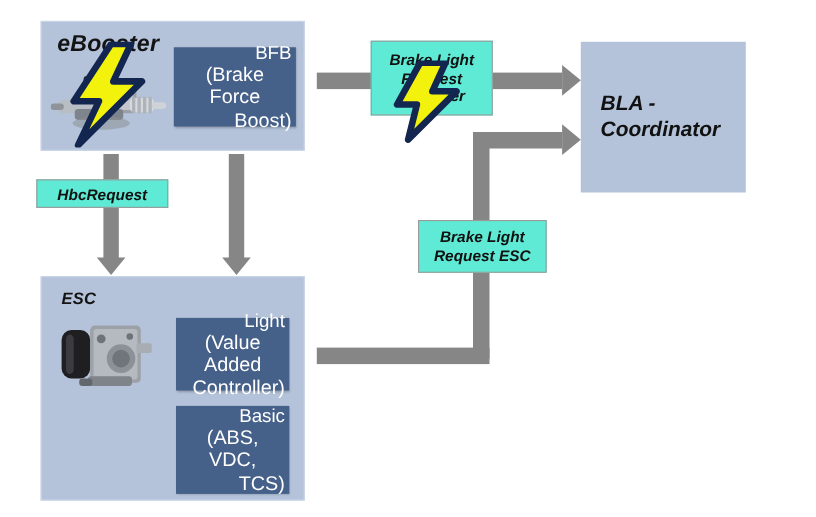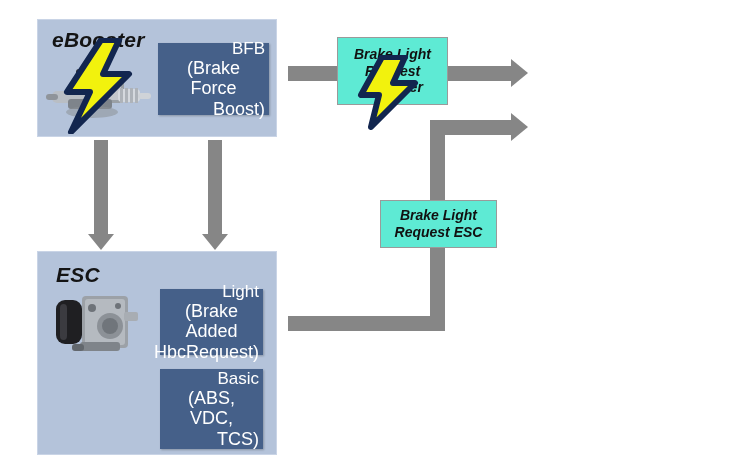--- a/index.html
+++ b/index.html
@@ -154,21 +154,21 @@
   </div>
 
   <div class="fn-box" style="left:158px; top:43px; width:111px; height:72px;">
     <div class="fn-main">BFB</div>
     <div class="fn-sub">(Brake Force</div>
     <div class="fn-sub">Boost)</div>
   </div>
 
   <div class="ecu-box" style="left:37px; top:251px; width:240px; height:204px;">
   </div>
-  <div class="ecu-title" style="left:56px; top:263px; font-size:21px;">ESC</div>
+  <div class="ecu-title" style="left:56px; top:263px; font-size:15px;">ESC</div>
 
   <div class="device" style="left:52px; top:292px; width:96px; height:66px;">
     <svg width="96" height="66" viewBox="0 0 96 66">
       <g>
         <rect x="4" y="8" width="26" height="44" rx="9" fill="#1f1f22"></rect>
         <rect x="8" y="12" width="7" height="36" rx="4" fill="#3b3b40"></rect>
         <rect x="30" y="4" width="46" height="52" rx="4" fill="#9ca1a7"></rect>
         <rect x="33" y="7" width="40" height="46" rx="3" fill="#b5bac0"></rect>
         <circle cx="58" cy="34" r="13" fill="#8c9197"></circle>
         <circle cx="58" cy="34" r="8" fill="#70757b"></circle>
@@ -176,45 +176,50 @@
         <circle cx="66" cy="14" r="3" fill="#6e7379"></circle>
         <rect x="72" y="20" width="14" height="9" rx="2" fill="#a8adb3"></rect>
         <rect x="28" y="50" width="40" height="9" rx="3" fill="#7f848a"></rect>
         <rect x="20" y="52" width="12" height="7" rx="3" fill="#62676d"></rect>
       </g>
     </svg>
   </div>
 
   <div class="fn-box" style="left:160px; top:289px; width:103px; height:66px;">
     <div class="fn-main">Light</div>
-    <div class="fn-sub">(Brake Added</div>
-    <div class="fn-sub">HbcRequest)</div>
+    <div class="fn-sub">(Value Added</div>
+    <div class="fn-sub">Controller)</div>
   </div>
 
   <div class="fn-box" style="left:160px; top:369px; width:103px; height:80px;">
     <div class="fn-main">Basic</div>
     <div class="fn-sub">(ABS, VDC,</div>
     <div class="fn-sub">TCS)</div>
   </div>
 
+  <div class="plain-box" style="left:528px; top:38px; width:150px; height:137px;">
+    <span class="txt">BLA -
+Coordinator</span>
+  </div>
 
   <div class="arrow-shaft" style="left:288px; top:66px; width:223px; height:15px;"></div>
   <div class="arrow-head-right" style="left:511px; top:59px;"></div>
 
   <div class="arrow-shaft" style="left:288px; top:316px; width:157px; height:15px;"></div>
   <div class="arrow-shaft" style="left:430px; top:120px; width:15px; height:206px;"></div>
   <div class="arrow-shaft" style="left:430px; top:120px; width:81px; height:15px;"></div>
   <div class="arrow-head-right" style="left:511px; top:113px;"></div>
 
   <div class="arrow-shaft" style="left:94px; top:140px; width:14px; height:96px;"></div>
   <div class="arrow-head-down" style="left:88px; top:234px;"></div>
 
   <div class="arrow-shaft" style="left:208px; top:140px; width:14px; height:96px;"></div>
   <div class="arrow-head-down" style="left:202px; top:234px;"></div>
 
+  <div class="sig-label" style="left:33px; top:163px; width:120px; height:26px; line-height:22px;">HbcRequest</div>
 
 
   <div class="sig-label" style="left:337px; top:37px; width:111px; height:68px; display:flex; align-items:center; justify-content:center;">Brake Light
 Request
 eBooster</div>
 
   <div class="sig-label" style="left:380px; top:200px; width:117px; height:48px; display:flex; align-items:center; justify-content:center;">Brake Light
 Request ESC</div>
 
   <div class="bolt" style="left:349px; top:55px; width:85px; height:80px;">

